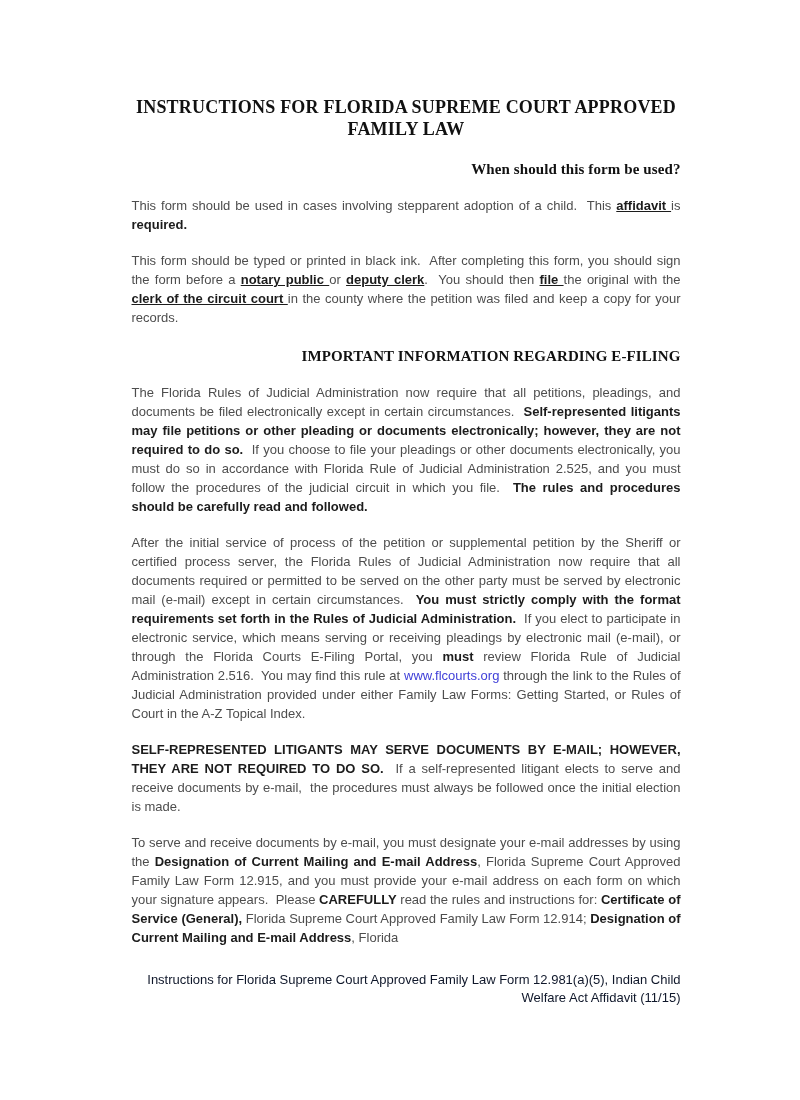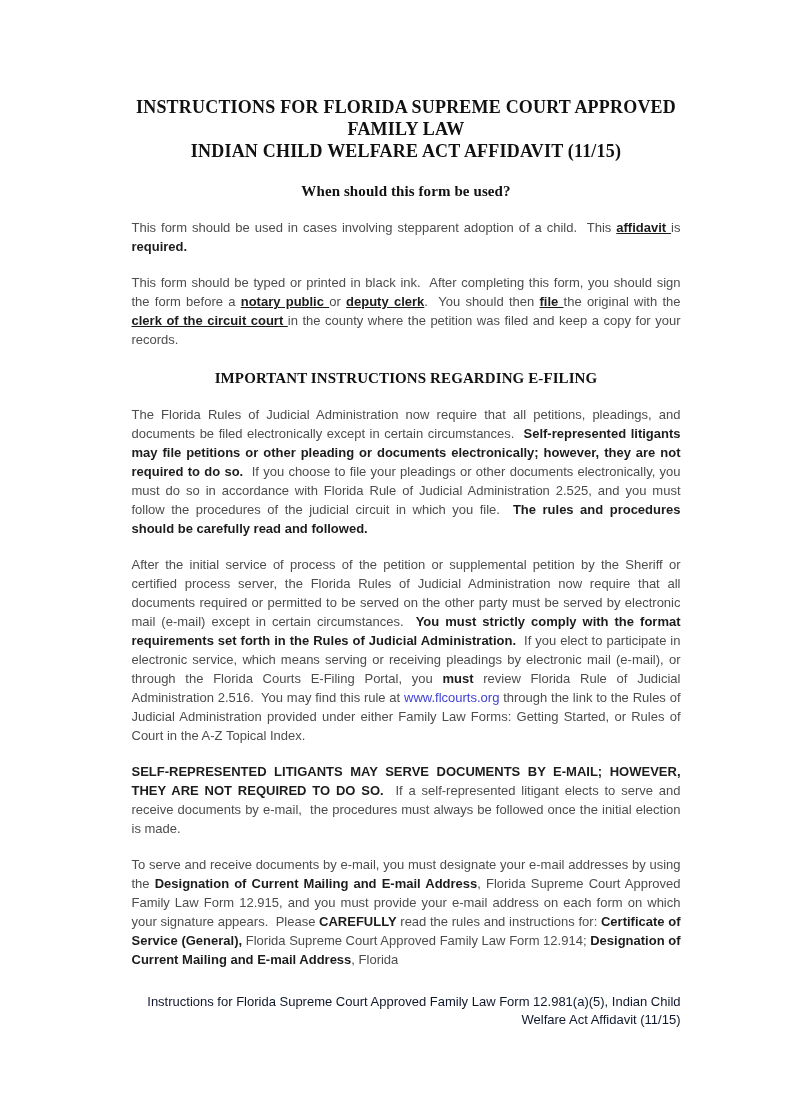--- a/index.html
+++ b/index.html
@@ -31,21 +31,21 @@
     letter-spacing: 0.2px;
     margin: 0;
   }
   .title-line { display: block; }
   .section-heading {
     font-family: "Liberation Serif", serif;
     font-size: 15px;
     line-height: 20px;
     font-weight: bold;
     color: #111111;
-    text-align: center;
+    text-align: right;
     letter-spacing: 0.1px;
     margin: 19px 0 0 0;
   }
   .para {
     text-align: justify;
     margin: 17px 0 0 0;
   }
   .b {
     font-weight: bold;
     color: #1c1c1c;
@@ -67,30 +67,29 @@
     margin: 24px 0 0 0;
   }
 </style>
 </head>
 <body>
 
 <div class="page">
 
   <h1 class="doc-title">
     <span class="title-line">INSTRUCTIONS FOR FLORIDA SUPREME COURT APPROVED FAMILY LAW</span>
-    <span class="title-line">INDIAN CHILD WELFARE ACT AFFIDAVIT (11/15)</span>
   </h1>
 
   <h2 class="section-heading">When should this form be used?</h2>
 
   <p class="para"><span>This form should be used in cases involving stepparent adoption of a child.&nbsp; This </span><span class="bu">affidavit </span><span>is </span><span class="b">required</span><span class="b">.</span></p>
 
   <p class="para"><span>This form should be typed or printed in black ink.&nbsp; After completing this form, you should sign the form before a </span><span class="bu">notary public </span><span>or </span><span class="bu">deputy clerk</span><span>.&nbsp; You should then </span><span class="bu">file </span><span>the original with the </span><span class="bu">clerk of the circuit court </span><span>in the county where the petition was filed and keep a copy for your records.</span></p>
 
-  <h2 class="section-heading">IMPORTANT INSTRUCTIONS REGARDING E-FILING</h2>
+  <h2 class="section-heading">IMPORTANT INFORMATION REGARDING E-FILING</h2>
 
   <p class="para"><span>The Florida Rules of Judicial Administration now require that all petitions, pleadings, and documents be filed electronically except in certain circumstances.&nbsp; </span><span class="b">Self-represented litigants may file petitions or other pleading or documents electronically; however, they are not required to do so.</span><span>&nbsp; If you choose to file your pleadings or other documents electronically, you must do so in accordance with Florida Rule of Judicial Administration 2.525, and you must follow the procedures of the judicial circuit in which you file.&nbsp; </span><span class="b">The rules and procedures should be carefully read and followed.</span></p>
 
 
 
 
   <p class="para"><span>After the initial service of process of the petition or supplemental petition by the Sheriff or certified process server, the Florida Rules of Judicial Administration now require that all documents required or permitted to be served on the other party must be served by electronic mail (e-mail) except in certain circumstances.&nbsp; </span><span class="b">You must strictly comply with the format requirements set forth in the Rules of Judicial Administration.</span><span>&nbsp; If you elect to participate in electronic service, which means serving or receiving pleadings by electronic mail (e-mail), or through the Florida Courts E-Filing Portal, you </span><span class="b">must</span><span> review Florida Rule of Judicial Administration 2.516.&nbsp; You may find this rule at </span><span class="link">www.flcourts.org</span><span> through the link to the Rules of Judicial Administration provided under either Family Law Forms: Getting Started, or Rules of Court in the A-Z Topical Index.</span></p>
 
   <p class="para"><span class="b">SELF-REPRESENTED LITIGANTS MAY SERVE DOCUMENTS BY E-MAIL; HOWEVER, THEY ARE NOT REQUIRED TO DO SO.</span><span>&nbsp; If a self-represented litigant elects to serve and receive documents by e-mail,&nbsp; the procedures must always be followed once the initial election is made.</span></p>
 

